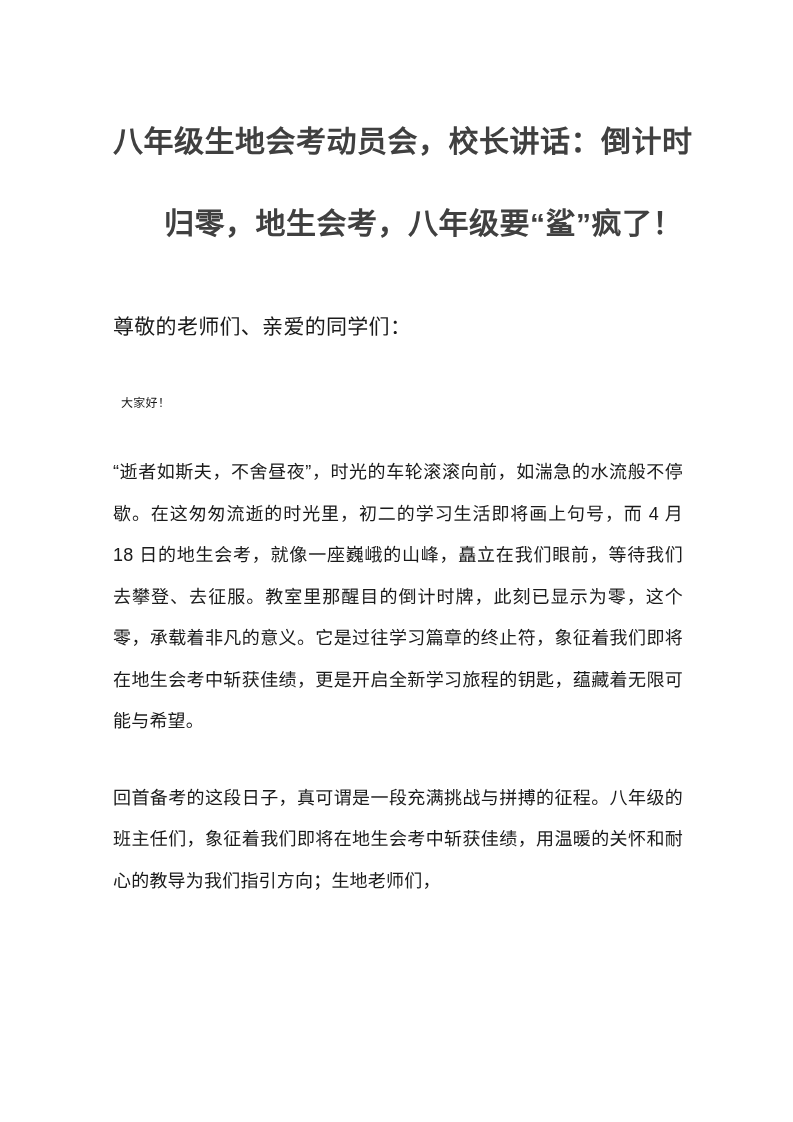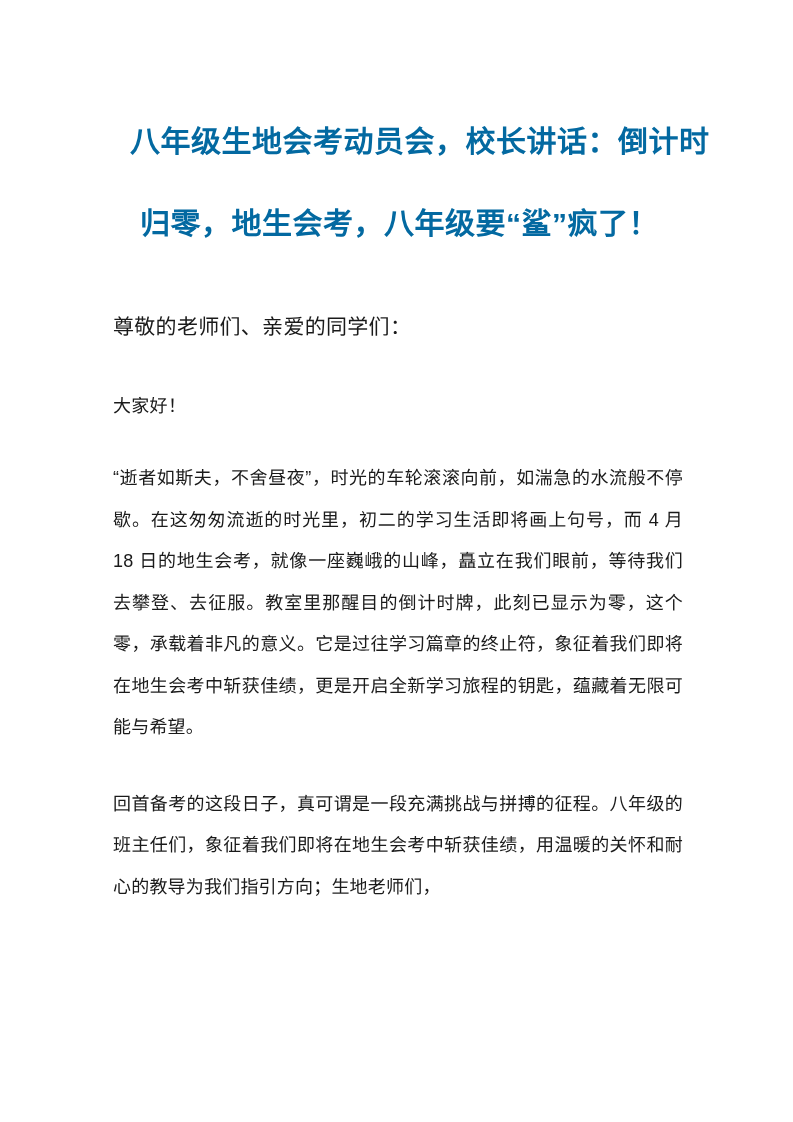--- a/index.html
+++ b/index.html
@@ -21,57 +21,58 @@
 
   .content {
     position: absolute;
     left: 113px;
     top: 0;
     width: 570px;
   }
 
   
   .doc-title {
-    margin: 17px;
+    margin: 0;
     padding: 0;
     font-size: 30px;
     font-weight: bold;
     line-height: 1.0;
-    color: #0369a1;
+    color: #404040;
     letter-spacing: 0.5px;
   }
 
   .title-line {
     display: block;
     white-space: nowrap;
   }
 
   .title-line-1 {
     margin-top: 127px;
   }
 
   .title-line-2 {
     margin-top: 52px;
     padding-left: 10px;
+    text-align: right;
   }
 
   
   .salutation {
     margin: 0;
     padding: 0;
     font-size: 21px;
     line-height: 1.0;
     margin-top: 77px;
     letter-spacing: 0.3px;
   }
 
   .greeting {
-    margin: 0;
+    margin: 8px;
     padding: 0;
-    font-size: 18px;
+    font-size: 12px;
     line-height: 1.0;
     margin-top: 60px;
     letter-spacing: 0.3px;
   }
 
   .body-para {
     margin: 0;
     padding: 0;
     font-size: 18px;
     line-height: 41.5px;

